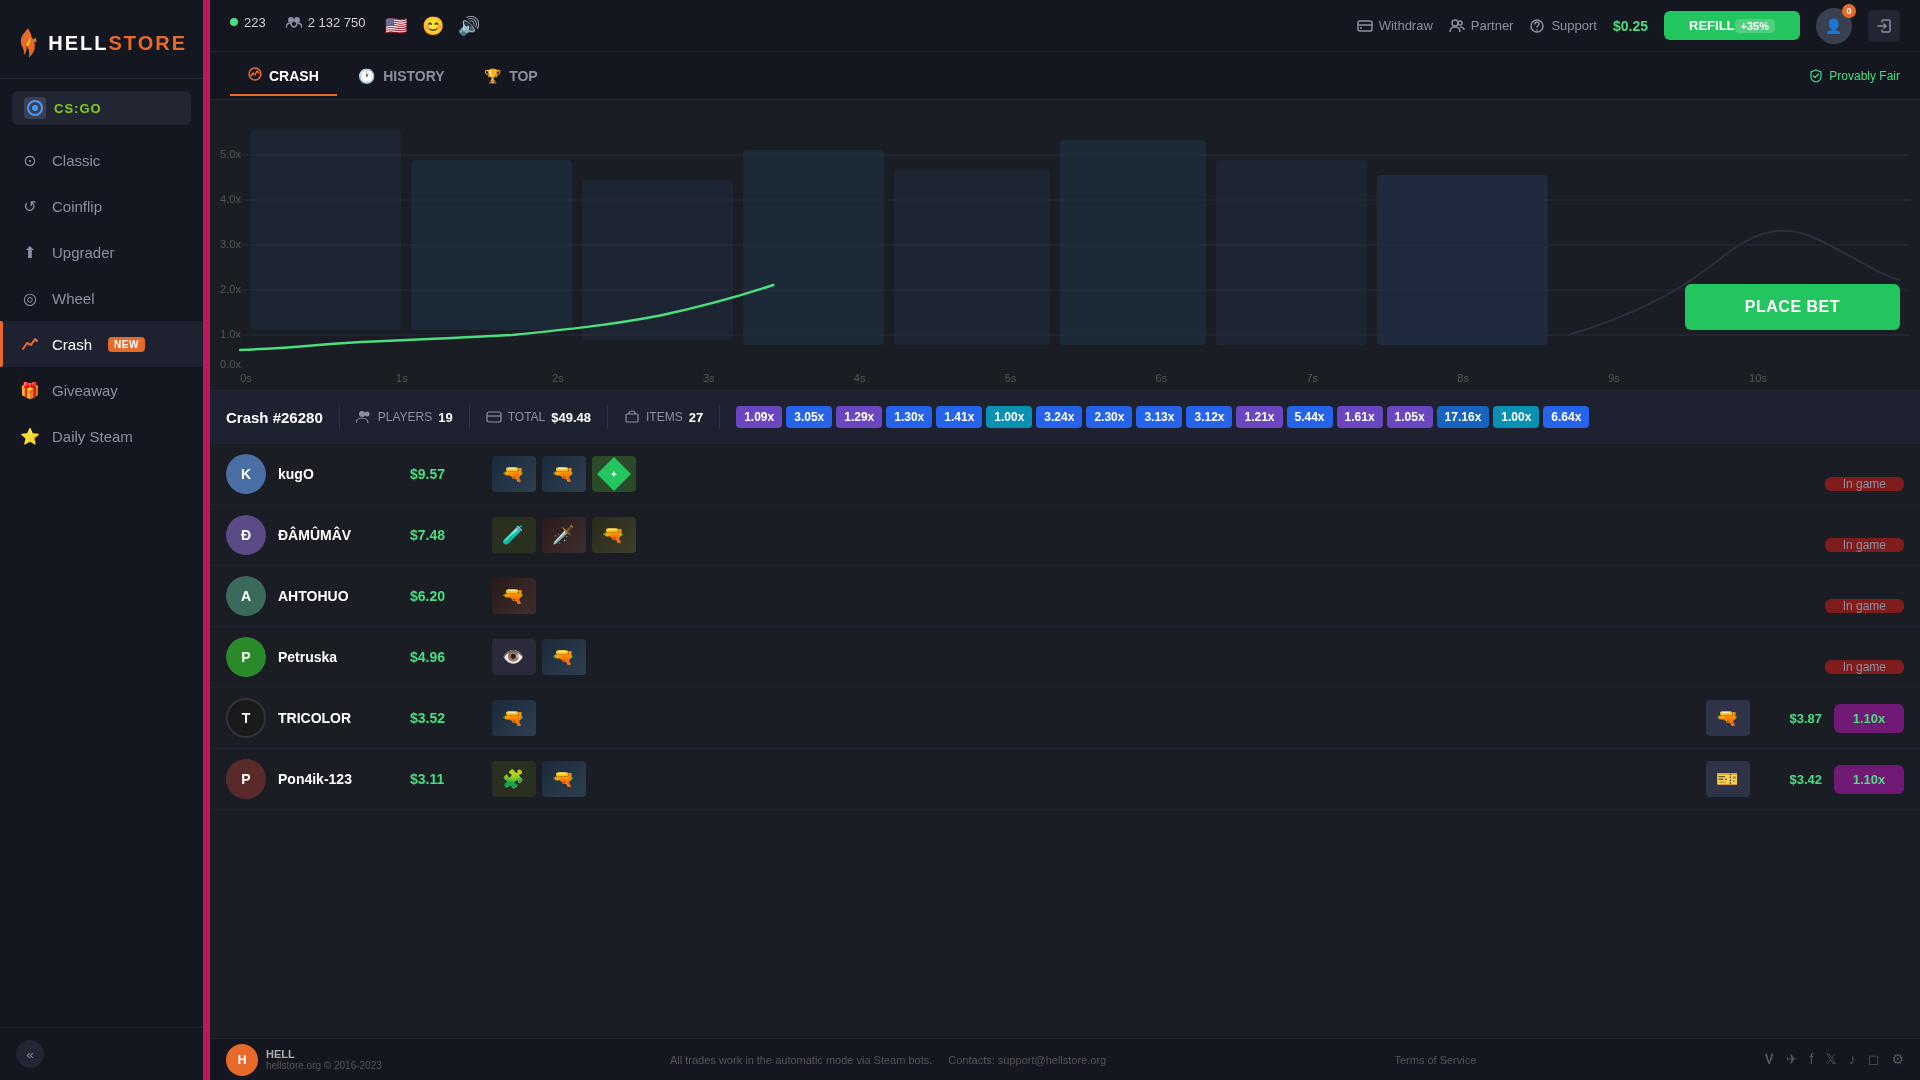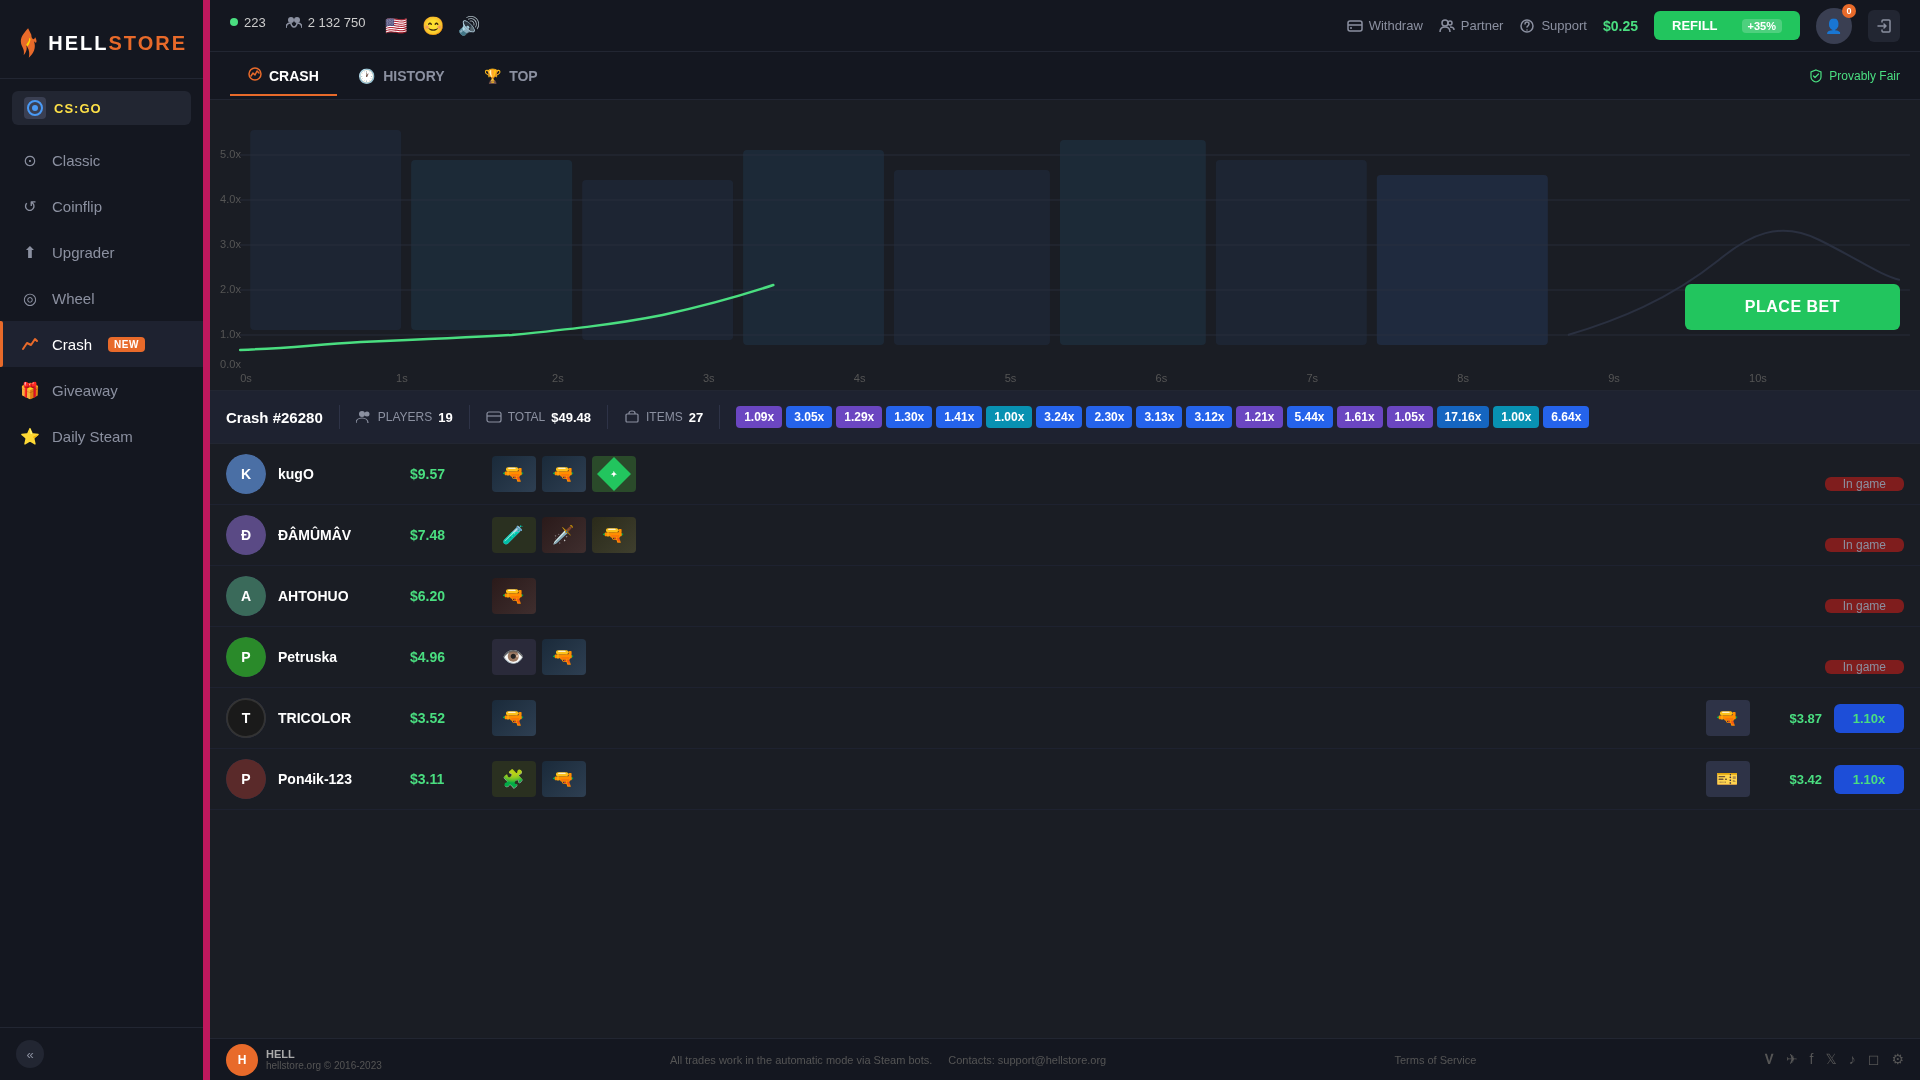--- a/index.html
+++ b/index.html
@@ -39,21 +39,21 @@
     .cs-badge {
       margin: 4px 12px 8px;
       background: #222632;
       border-radius: 6px;
       padding: 6px 12px;
       display: flex;
       align-items: center;
       gap: 8px;
       font-size: 13px;
       font-weight: bold;
-      color: #fde047;
+      color: #84cc16;
       letter-spacing: 1px;
     }
     .cs-badge-icon {
       width: 22px; height: 22px;
       background: #3a3f52;
       border-radius: 4px;
       display: flex; align-items: center; justify-content: center;
       font-size: 11px;
     }
 
@@ -165,26 +165,26 @@
     }
     .header-action svg { width: 16px; height: 16px; }
     .balance {
       font-size: 14px; font-weight: bold; color: #fff;
     }
     .balance span { color: #4ade80; }
     .refill-btn {
       background: #22c55e;
       color: #fff;
       border: none;
-      padding: 7px 18px;
+      padding: 7px 25px;
       border-radius: 6px;
       font-size: 13px;
       font-weight: bold;
       cursor: pointer;
-      display: flex; align-items: center; gap: 24px;
+      display: flex; align-items: center; gap: 0;
     }
     .refill-badge {
       background: rgba(255,255,255,0.2);
       padding: 1px 6px;
       border-radius: 4px;
       font-size: 11px;
     }
     .avatar-circle {
       width: 36px; height: 36px;
       background: #3a3f52;
@@ -396,21 +396,21 @@
       background: #7f1d1d;
       color: #8b90a0;
       border: none;
       padding: 0 18px;
       border-radius: 6px;
       font-size: 12px;
       cursor: default;
       margin-top: 20px;
     }
     .multiplier-btn {
-      background: #1d4ed8;
+      background: #701a75;
       color: #4ade80;
       border: none;
       padding: 7px 18px;
       border-radius: 6px;
       font-size: 13px;
       font-weight: bold;
       cursor: default;
       min-width: 70px;
       text-align: center;
     }

